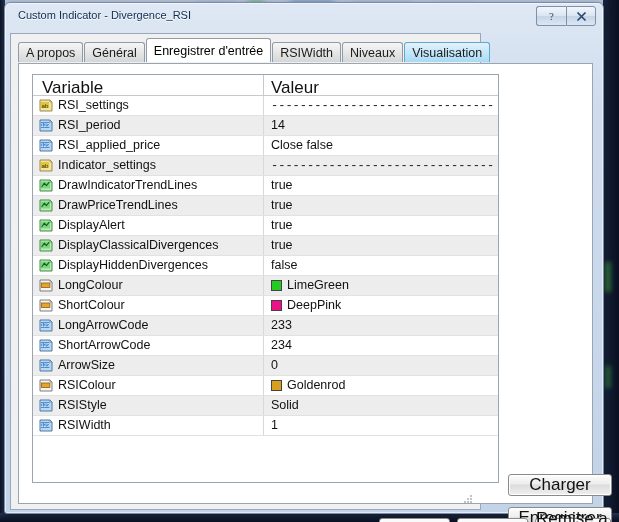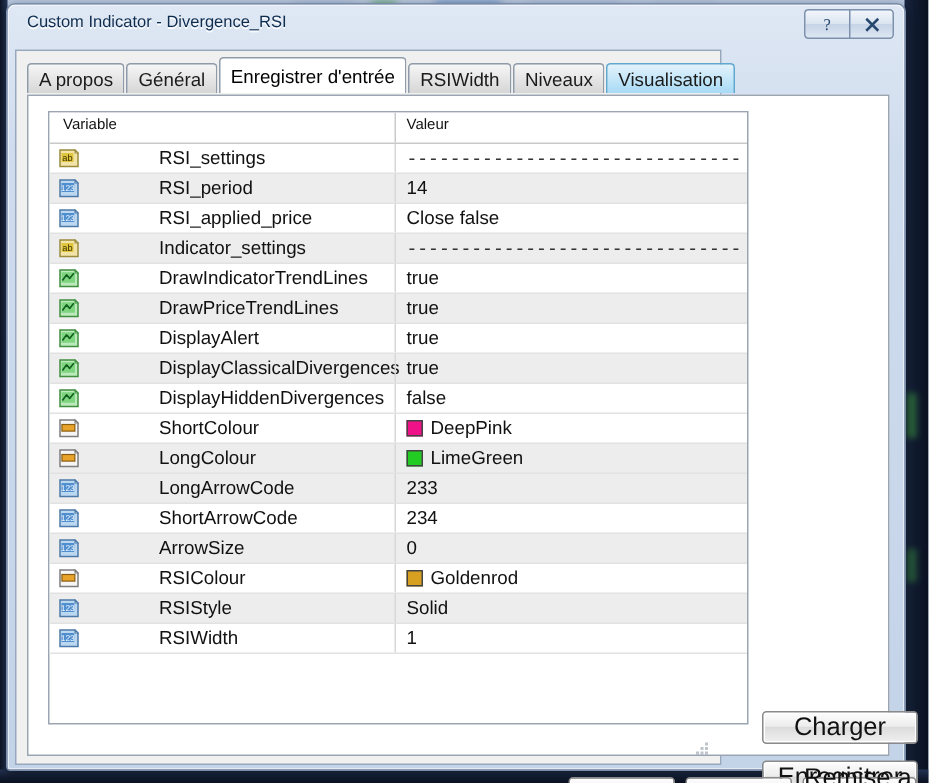--- a/index.html
+++ b/index.html
@@ -91,36 +91,36 @@
   }
 
   
   .grid {
     position:absolute; left:13px; top:10px; width:467px; height:409px;
     border:1px solid #9aa5b1; background:#ffffff; overflow:hidden;
   }
   .grid-head {
     display:flex; height:21px; background:#ffffff;
     border-bottom:1px solid #c9c9c9;
-    font-size:10px; color:#111;
+    font-size:17px; color:#111;
   }
   .col-var { width:230px; padding:3px 0 0 9px; }
   .col-val { flex:1; padding:3px 0 0 7px; border-left:1px solid #c9c9c9; }
   .rows { }
   .row {
     display:flex; height:20px; align-items:stretch;
     border-bottom:1px solid #e2e2e2;
     font-size:12.5px; color:#111;
   }
   .row.odd { background:#ffffff; }
   .row.even { background:#ededed; }
   .cell-var { width:230px; display:flex; align-items:center; padding-left:6px; gap:5px; }
   .cell-val { flex:1; display:flex; align-items:center; padding-left:7px; gap:5px;
               border-left:1px solid #d8d8d8; }
-  .vname { line-height:1;margin-left:48px; }
+  .vname { line-height:1; }
   .vval  { line-height:1; }
   .dashes { letter-spacing:0px; font-size:12px; color:#222; white-space:nowrap;
             overflow:hidden; width:222px; font-family:"Liberation Mono", monospace; }
   .swatch { width:11px; height:11px; border:1px solid #444; flex:none; }
 
   
   .ico { width:14px; height:13px; flex:none; position:relative; display:block; }
   .ico svg { display:block; }
 
   
@@ -348,50 +348,50 @@
                     <rect x="2" y="2.5" width="9" height="7" fill="#7fd47f"></rect>
                     <path d="M2.6 8 L5.4 4.2 L7.4 6.6 L10.2 3.2" stroke="#11611f" stroke-width="1.1" fill="none" stroke-linejoin="round"></path>
                   </svg>
                 </span>
                 <span class="vname">DisplayHiddenDivergences</span>
               </div>
               <div class="cell-val">
                 <span class="vval">false</span>
               </div>
             </div>
-            <div class="row odd">
+            <div class="row even">
               <div class="cell-var">
                 <span class="ico">
                   <svg width="14" height="13" viewBox="0 0 14 13">
                     <path d="M1 1 H11 L13 3 V12 H1 Z" fill="#f5f5f5" stroke="#7d7d7d" stroke-width="1"></path>
                     <path d="M11 1 L13 3 H11 Z" fill="#ffffff" stroke="#7d7d7d" stroke-width=".7"></path>
                     <rect x="2.3" y="4" width="8.6" height="4.4" fill="#e8a42a" stroke="#8a5d10" stroke-width=".8"></rect>
                   </svg>
                 </span>
-                <span class="vname">ShortColour</span>
-              </div>
-              <div class="cell-val">
-                <span class="swatch" style="background: rgb(239, 17, 135);"></span>
-                <span class="vval">DeepPink</span>
-              </div>
-            </div>
-            <div class="row even">
+                <span class="vname">LongColour</span>
+              </div>
+              <div class="cell-val">
+                <span class="swatch" style="background: rgb(34, 204, 34);"></span>
+                <span class="vval">LimeGreen</span>
+              </div>
+            </div>
+            <div class="row odd">
               <div class="cell-var">
                 <span class="ico">
                   <svg width="14" height="13" viewBox="0 0 14 13">
                     <path d="M1 1 H11 L13 3 V12 H1 Z" fill="#f5f5f5" stroke="#7d7d7d" stroke-width="1"></path>
                     <path d="M11 1 L13 3 H11 Z" fill="#ffffff" stroke="#7d7d7d" stroke-width=".7"></path>
                     <rect x="2.3" y="4" width="8.6" height="4.4" fill="#e8a42a" stroke="#8a5d10" stroke-width=".8"></rect>
                   </svg>
                 </span>
-                <span class="vname">LongColour</span>
-              </div>
-              <div class="cell-val">
-                <span class="swatch" style="background: rgb(34, 204, 34);"></span>
-                <span class="vval">LimeGreen</span>
+                <span class="vname">ShortColour</span>
+              </div>
+              <div class="cell-val">
+                <span class="swatch" style="background: rgb(239, 17, 135);"></span>
+                <span class="vval">DeepPink</span>
               </div>
             </div>
             <div class="row even">
               <div class="cell-var">
                 <span class="ico">
                   <svg width="14" height="13" viewBox="0 0 14 13">
                     <path d="M1 1 H11 L13 3 V12 H1 Z" fill="#bcd8f0" stroke="#4b7aa8" stroke-width="1"></path>
                     <path d="M11 1 L13 3 H11 Z" fill="#e3f0fb" stroke="#4b7aa8" stroke-width=".7"></path>
                     <rect x="2" y="3" width="8.5" height="6" fill="#4f8fd0"></rect>
                     <text x="6.2" y="8.4" font-size="5.6" font-family="Liberation Sans, sans-serif" text-anchor="middle" fill="#ffffff">123</text>

